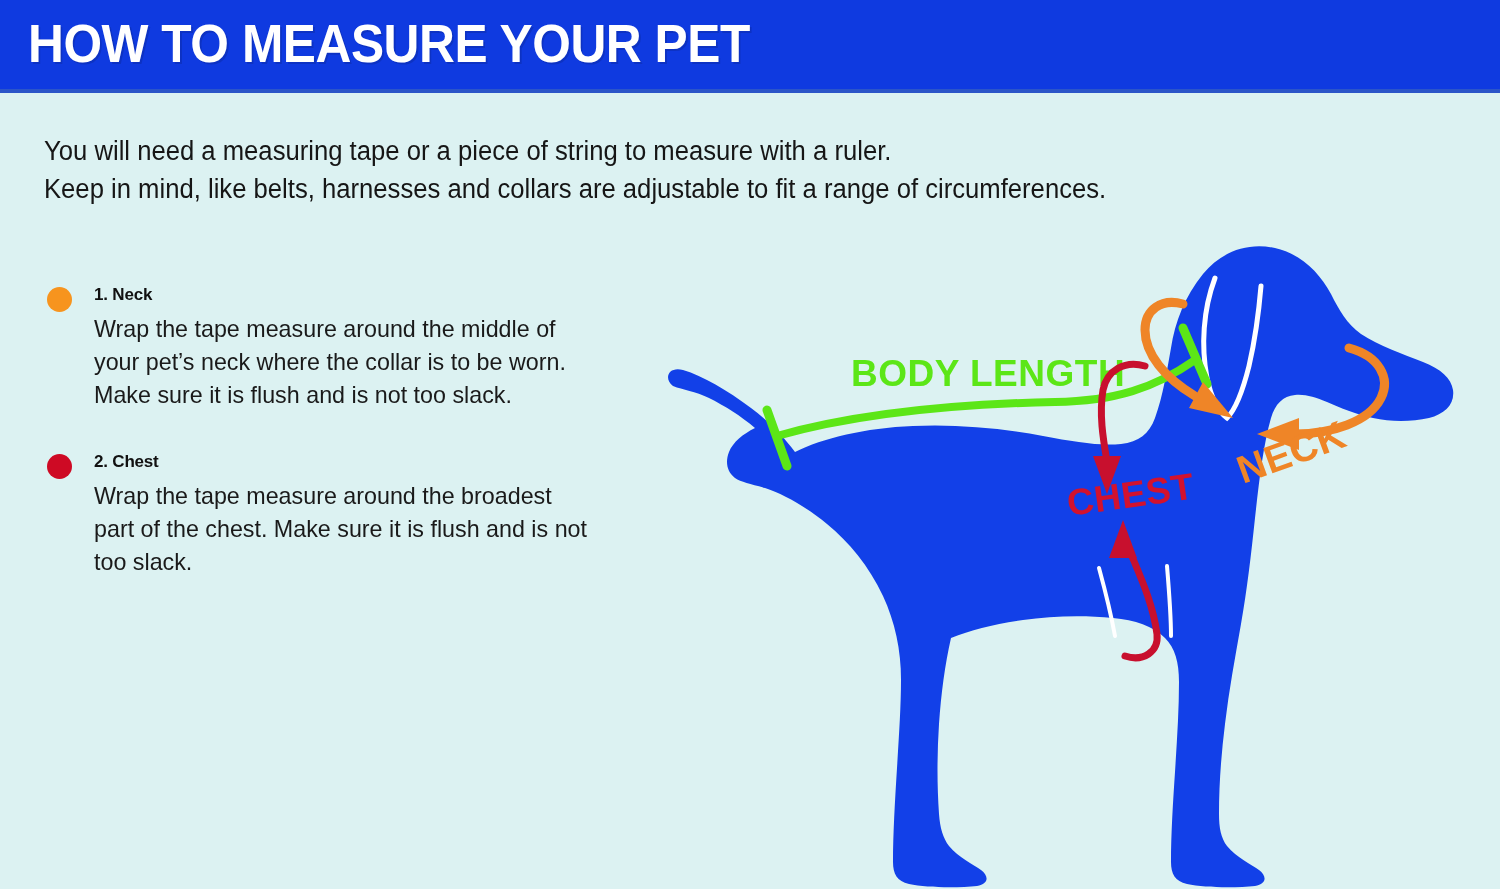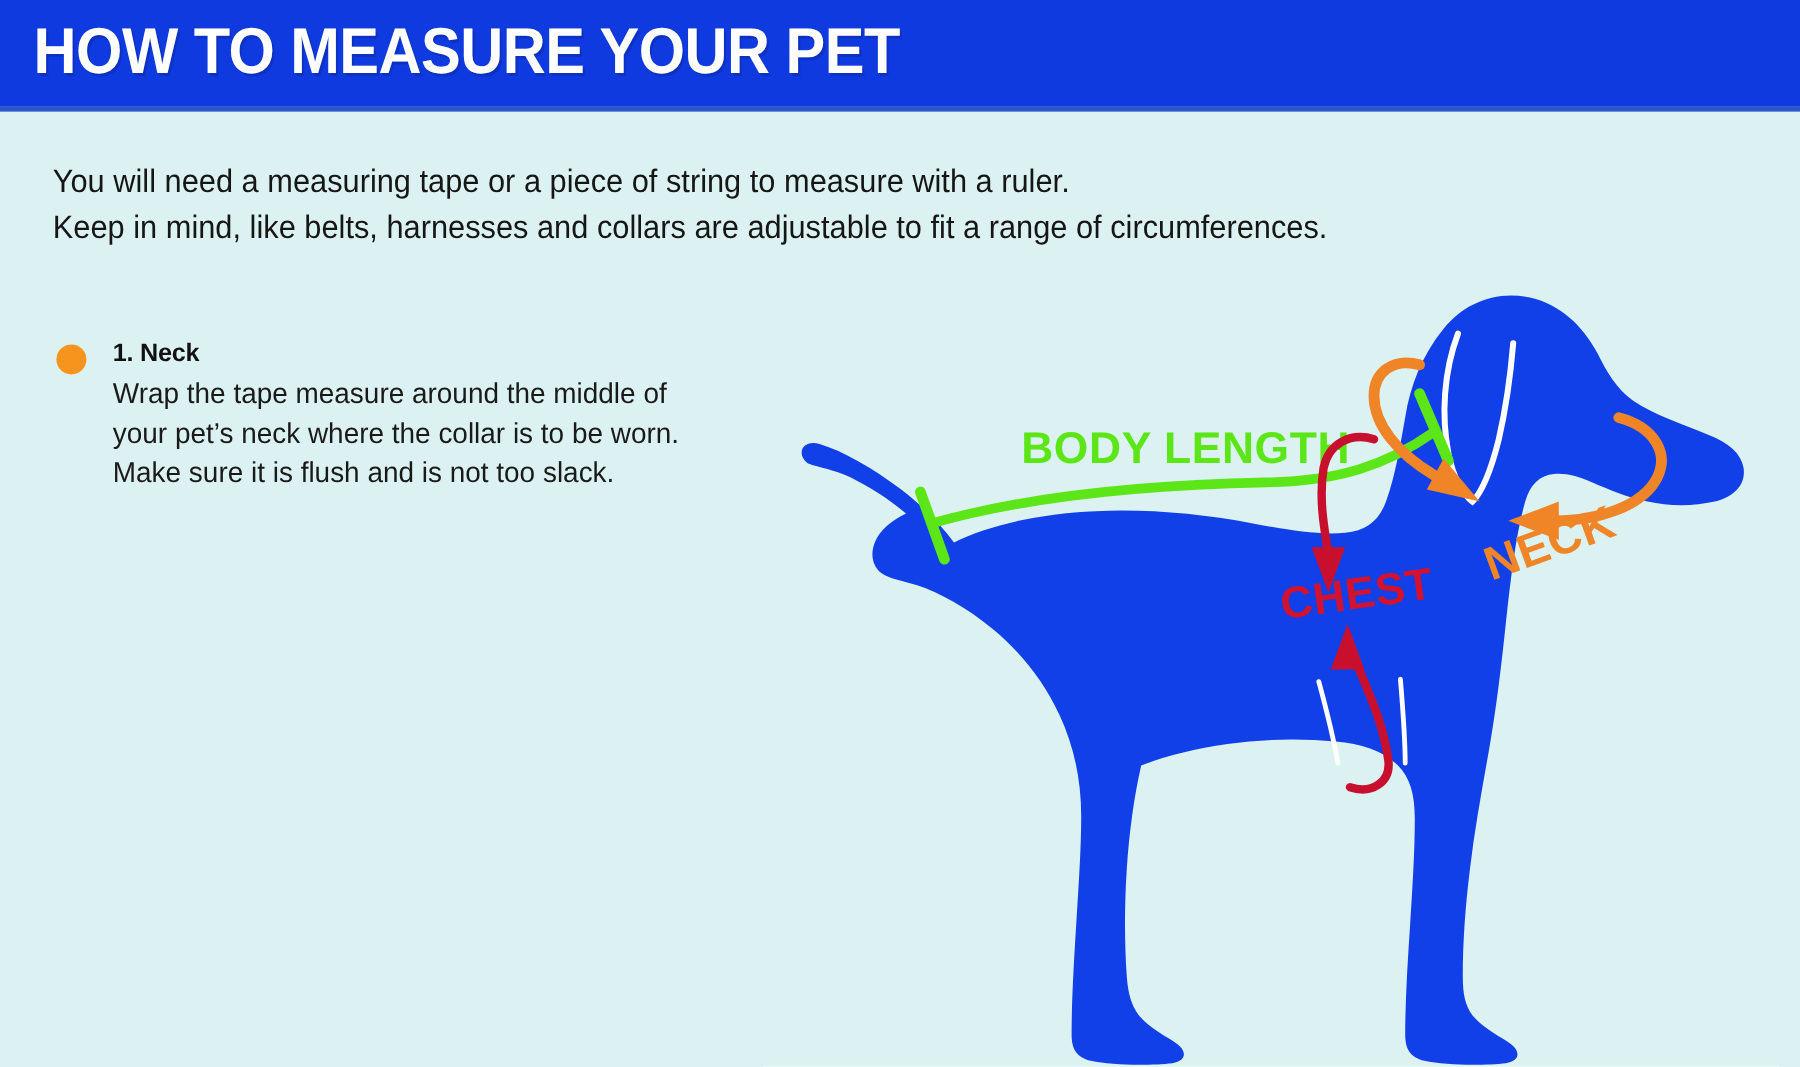--- a/index.html
+++ b/index.html
@@ -76,21 +76,21 @@
   }
   .step-bullet {
     position: absolute;
     left: 3px;
     top: 9px;
     width: 25px;
     height: 25px;
     border-radius: 50%;
   }
   .step-title {
-    font-size: 21px;
+    font-size: 17px;
     font-weight: bold;
     color: #111111;
     line-height: 34px;
     letter-spacing: -0.2px;
   }
   .step-desc {
     font-size: 24px;
     line-height: 33px;
     color: #1a1a1a;
     transform: scaleX(0.97);
@@ -126,20 +126,29 @@
     <div class="step">
       <span class="step-bullet" style="background:#f7941e"></span>
       <div class="step-title">1. Neck</div>
       <div class="step-desc">
         <div>Wrap the tape measure around the middle of</div>
         <div>your pet’s neck where the collar is to be worn.</div>
         <div>Make sure it is flush and is not too slack.</div>
       </div>
     </div>
 
+    <div class="step" style="margin-top:34px">
+      <span class="step-bullet" style="background:#ce0a24"></span>
+      <div class="step-title">2. Chest</div>
+      <div class="step-desc">
+        <div>Wrap the tape measure around the broadest</div>
+        <div>part of the chest. Make sure it is flush and is not</div>
+        <div>too slack.</div>
+      </div>
+    </div>
 
 
   </div>
 
   <div id="diagram">
     <svg width="845" height="651" viewBox="0 0 845 651" xmlns="http://www.w3.org/2000/svg">
 
       <g>
         <path fill="#1240e8" d="
           M 18 148

